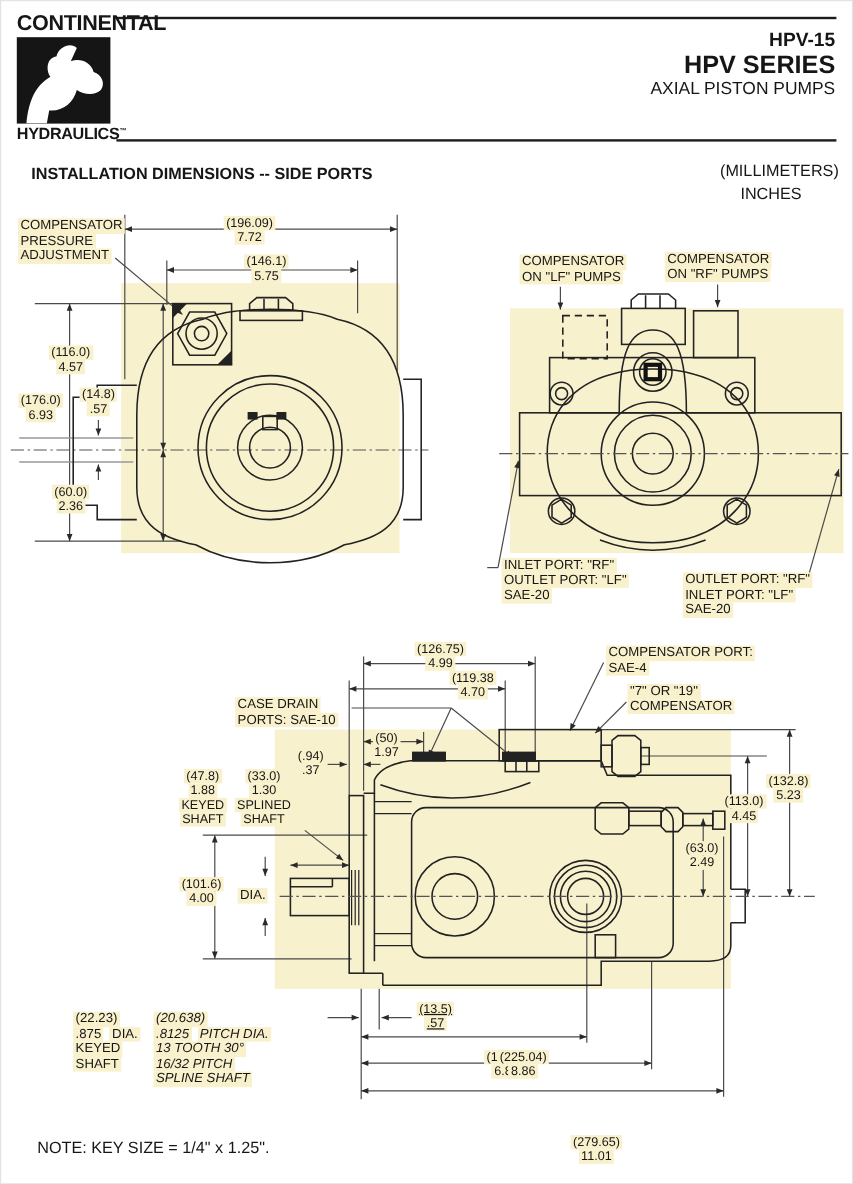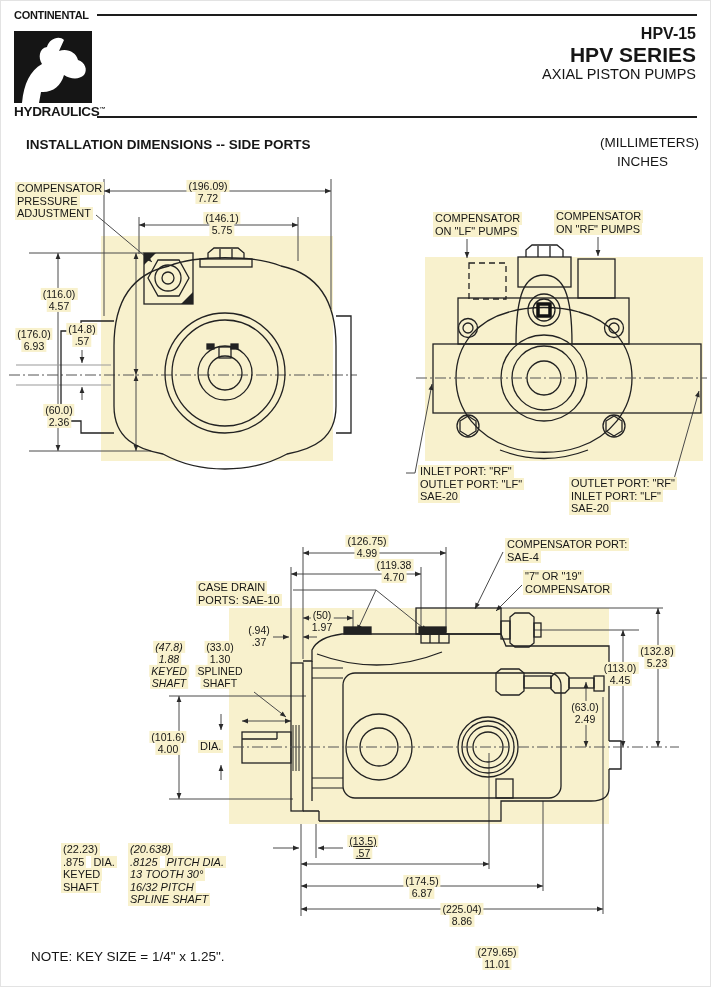--- a/index.html
+++ b/index.html
@@ -1,20 +1,20 @@
 <!DOCTYPE html>
 <html><head>
 <meta charset="utf-8">
 <style>
   html,body{margin:0;padding:0;background:#fff;}
   .page{position:relative;width:711px;height:987px;background:#fff;overflow:hidden;
         font-family:"Liberation Sans", sans-serif;color:#161616;border:1px solid #e3e3e3;box-sizing:border-box;}
   svg{position:absolute;left:0;top:0;}
   .hdr-rule{position:absolute;height:2px;background:#1d1d1d;}
-  .brand-top{position:absolute;left:13px;top:8px;font-size:11px;font-weight:bold;letter-spacing:-0.3px;}
+  .brand-top{position:absolute;left:13px;top:8px;font-size:18px;font-weight:bold;letter-spacing:-0.3px;}
   .logo-box{position:absolute;left:13px;top:30px;width:78px;height:72px;background:#151515;}
   .brand-bot{position:absolute;left:13px;top:103px;font-size:13.5px;font-weight:bold;letter-spacing:-0.3px;}
   .brand-tm{font-size:6px;vertical-align:super;}
   .titles{position:absolute;right:14px;top:24px;text-align:right;line-height:1.12;}
   .t-model{font-size:16px;font-weight:bold;}
   .t-series{font-size:21px;font-weight:bold;}
   .t-product{font-size:14.5px;}
   .sec-title{position:absolute;left:25px;top:136px;font-size:13.5px;font-weight:bold;}
   .units-mm{position:absolute;right:11px;top:134px;font-size:13.5px;}
   .units-in{position:absolute;right:42px;top:153px;font-size:13.5px;}
@@ -295,21 +295,21 @@
       <span>4.70</span>
   </div>
   <div class="dim" style="left:321px;top:620px;">
     <span>(50)</span>
       <span>1.97</span>
   </div>
   <div class="dim" style="left:258px;top:635px;">
     <span>(.94)</span>
       <span>.37</span>
   </div>
-  <div class="dim" style="left:168px;top:664px;font-style:italic;">
+  <div class="dim" style="left:168px;top:664px;">
     <span>(47.8)</span>
       <span>1.88</span>
     <span>KEYED</span>
       <span>SHAFT</span>
   </div>
   <div class="dim" style="left:219px;top:664px;">
     <span>(33.0)</span>
       <span>1.30</span>
     <span>SPLINED</span>
       <span>SHAFT</span>
@@ -341,21 +341,21 @@
     <span>SPLINE SHAFT</span>
   </div>
   <div class="dim" style="left:362px;top:846px;text-decoration:underline;">
     <span>(13.5)</span>
       <span>.57</span>
   </div>
   <div class="dim" style="left:421px;top:886px;">
     <span>(174.5)</span>
       <span>6.87</span>
   </div>
-  <div class="dim" style="left:461px;top:886px;margin-top:28px;">
+  <div class="dim" style="left:435px;top:886px;">
     <span>(225.04)</span>
       <span>8.86</span>
   </div>
   <div class="dim" style="left:496px;top:909px;margin-top:48px;">
     <span>(279.65)</span>
       <span>11.01</span>
   </div>
   <div class="dim" style="left:656px;top:656px;">
     <span>(132.8)</span>
       <span>5.23</span>

